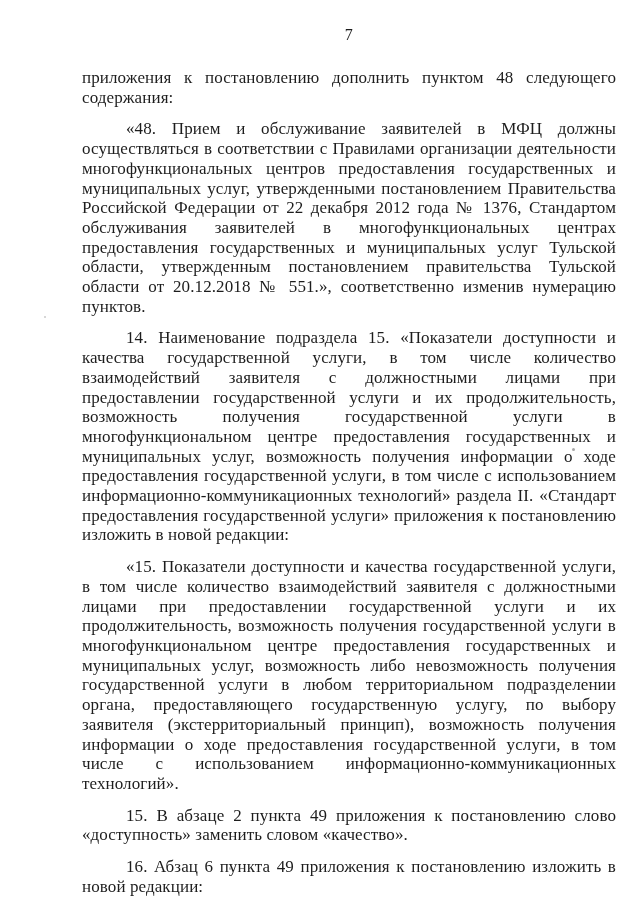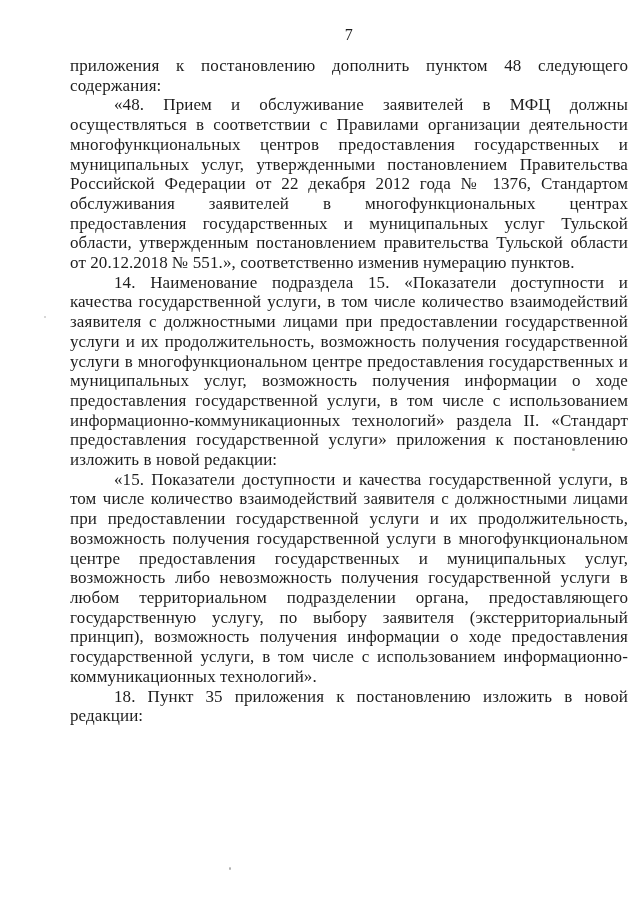--- a/index.html
+++ b/index.html
@@ -34,21 +34,21 @@
     left: 70px;
     width: 558px;
     font-size: 17px;
     line-height: 19.7px;
     text-align: justify;
     text-justify: inter-word;
     color: #1d1d1d;
     letter-spacing: 0.1px;
   }
   .content p {
-    margin: 0;
+    margin: 12px;
     padding: 0;
     text-indent: 44px;
     font-family: Liberation Serif, serif;
   }
   .content p.no-indent {
     text-indent: 0;
   }
   .speck {
     position: absolute;
     background: #8a8a8a;
@@ -64,20 +64,22 @@
 <div class="page" style="color: rgb(29, 29, 29);">
 
   <div class="page-number">7</div>
 
   <div class="content">
 
   <p class="no-indent">приложения к постановлению дополнить пунктом 48 следующего содержания:</p>
       <p>«48. Прием и обслуживание заявителей в МФЦ должны осуществляться в соответствии с Правилами организации деятельности многофункциональных центров предоставления государственных и муниципальных услуг, утвержденными постановлением Правительства Российской Федерации от 22 декабря 2012 года № 1376, Стандартом обслуживания заявителей в многофункциональных центрах предоставления государственных и муниципальных услуг Тульской области, утвержденным постановлением правительства Тульской области от 20.12.2018 № 551.», соответственно изменив нумерацию пунктов.</p>
       <p>14. Наименование подраздела 15. «Показатели доступности и качества государственной услуги, в том числе количество взаимодействий заявителя с должностными лицами при предоставлении государственной услуги и их продолжительность, возможность получения государственной услуги в многофункциональном центре предоставления государственных и муниципальных услуг, возможность получения информации о ходе предоставления государственной услуги, в том числе с использованием информационно-коммуникационных технологий» раздела II. «Стандарт предоставления государственной услуги» приложения к постановлению изложить в новой редакции:</p>
       <p>«15. Показатели доступности и качества государственной услуги, в том числе количество взаимодействий заявителя с должностными лицами при предоставлении государственной услуги и их продолжительность, возможность получения государственной услуги в многофункциональном центре предоставления государственных и муниципальных услуг, возможность либо невозможность получения государственной услуги в любом территориальном подразделении органа, предоставляющего государственную услугу, по выбору заявителя (экстерриториальный принцип), возможность получения информации о ходе предоставления государственной услуги, в том числе с использованием информационно-коммуникационных технологий».</p>
+      <p>15. В абзаце 2 пункта 49 приложения к постановлению слово «доступность» заменить словом «качество».</p>
+      <p>16. Абзац 6 пункта 49 приложения к постановлению изложить в новой редакции:</p>
       <p>18. Пункт 35 приложения к постановлению изложить в новой редакции:</p>
     </div>
 
   <div class="speck s1"></div>
   <div class="speck s2"></div>
   <div class="speck s3"></div>
 
 </div>
 
 </body></html>

